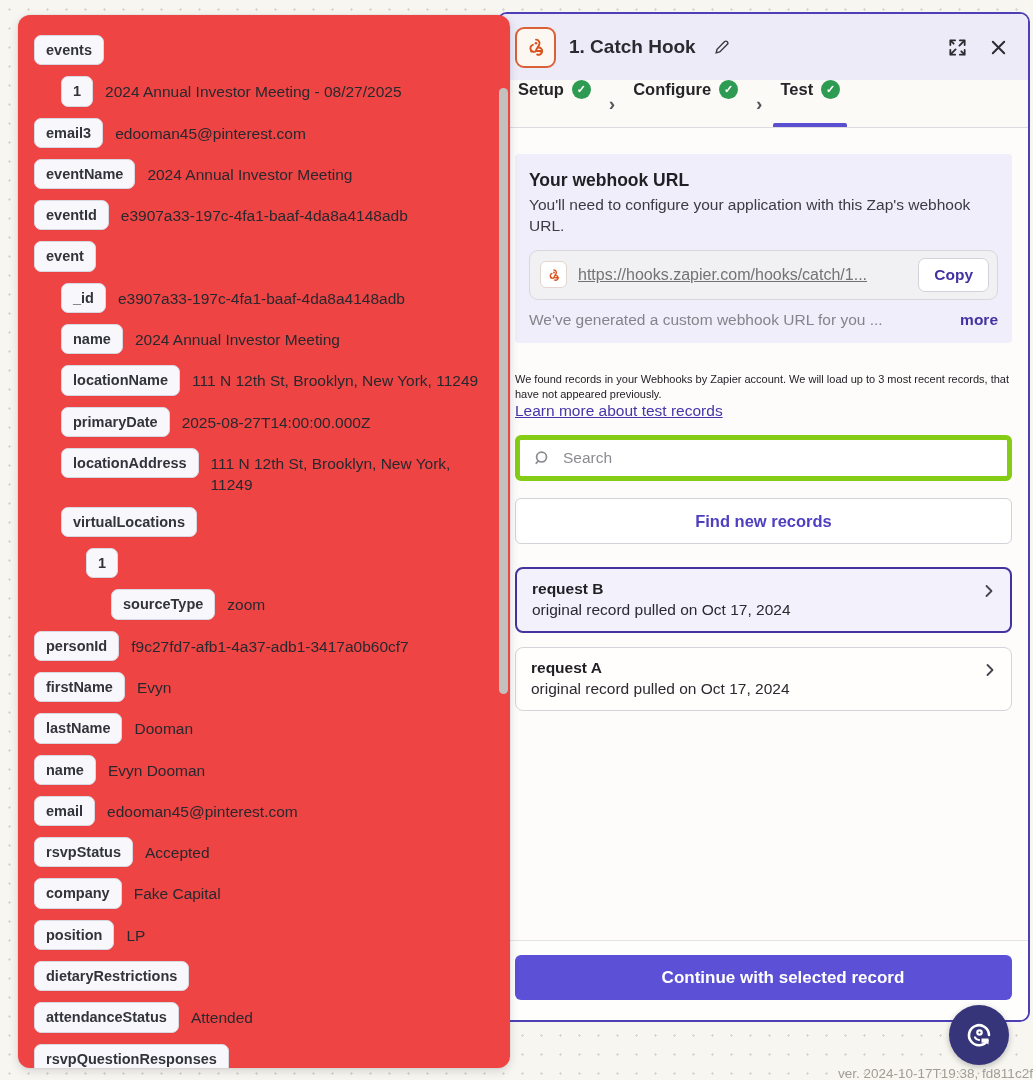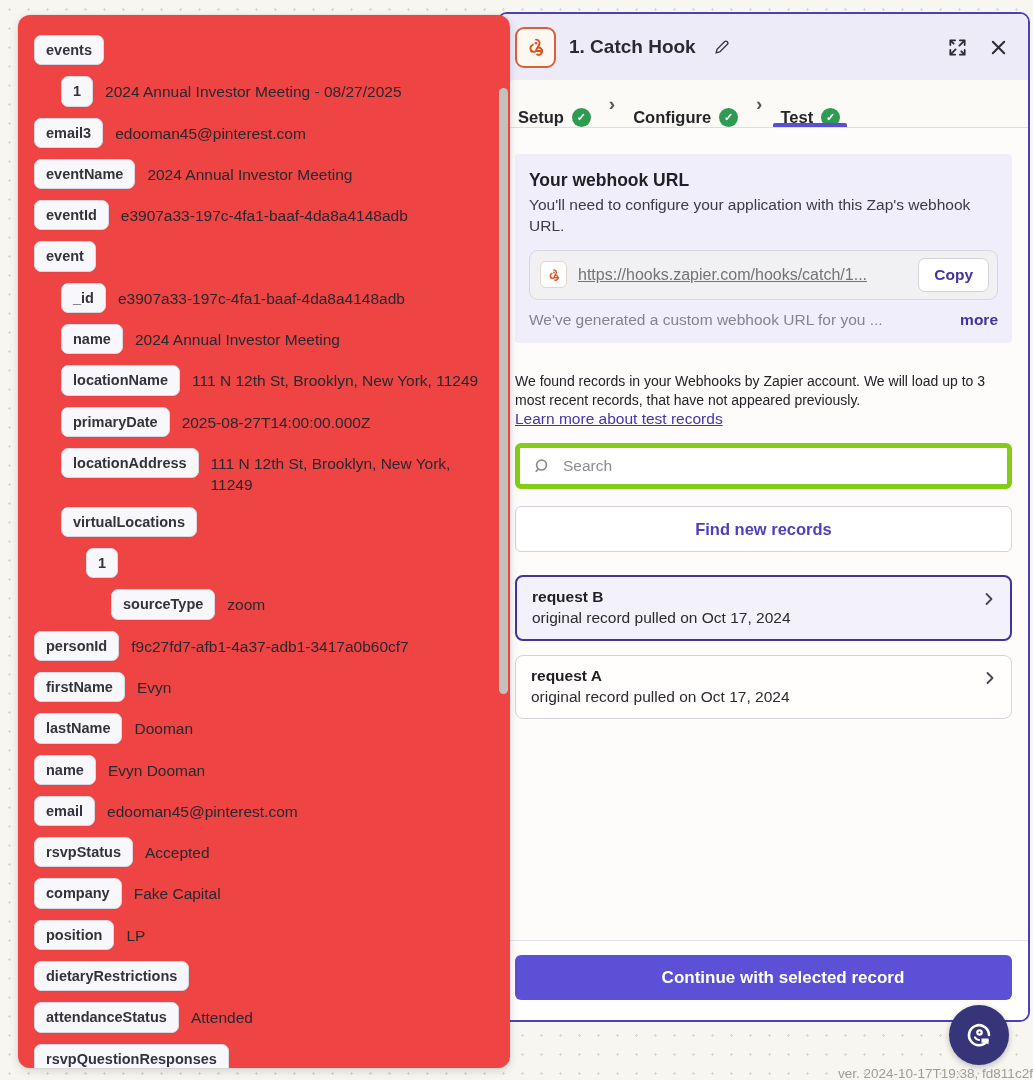--- a/index.html
+++ b/index.html
@@ -49,21 +49,21 @@
     border:2px solid #da6038; display:flex; align-items:center; justify-content:center;
   }
   .panel-title{ font-size:19px; font-weight:700; color:#2a2a30; }
   .icon-btn{ background:none; border:none; cursor:pointer; display:flex; align-items:center; padding:4px; }
   .header-spacer{ flex:1; }
 
   .tabbar{
     flex:0 0 48px; background:#fbfaf7; border-bottom:1px solid #dddde1;
     display:flex; align-items:stretch; padding:0 16px; gap:15px;
   }
-  .tab{ display:flex; align-items:flex-end; gap:8px; position:relative; padding:0 3px; cursor:pointer; }
+  .tab{ display:flex; align-items:flex-start; gap:8px; position:relative; padding:0 3px; cursor:pointer; }
   .tab-label{ font-size:16.5px; font-weight:700; color:#252529; }
   .tab-check{
     width:19px; height:19px; border-radius:50%; background:#2e9b52; color:#fff;
     font-size:11px; font-weight:700; display:flex; align-items:center; justify-content:center;
   }
   .tab.active::after{
     content:""; position:absolute; left:-4px; right:-4px; bottom:0; height:4px;
     background:#5a4fd0; border-radius:2px 2px 0 0;
   }
   .tab-sep{ display:flex; align-items:center; font-size:19px; color:#55555c; font-weight:600; }
@@ -83,21 +83,21 @@
   }
   .url-text{ flex:1; font-size:16px; color:#737373; white-space:nowrap; overflow:hidden;text-decoration:underline; }
   .copy-btn{
     background:#fff; border:1px solid #d2d2da; border-radius:7px; padding:7px 15px;
     font-family:inherit; font-size:15.5px; font-weight:700; color:#4233a0; cursor:pointer;
   }
   .note-row{ margin-top:11px; display:flex; align-items:baseline; gap:10px; }
   .note-text{ flex:1; font-size:15.5px; color:#84848c; white-space:nowrap; overflow:hidden; }
   .more-link{ font-size:15.5px; font-weight:700; color:#4233a0; text-decoration:none; cursor:pointer; }
 
-  .records-intro{ margin-top:29px; font-size:14px; color:#222228; line-height:1.38; }
+  .records-intro{ margin-top:29px; font-size:11px; color:#222228; line-height:1.38; }
   .learn-link{ display:inline-block; font-size:15.5px; color:#4535a8; text-decoration:underline; cursor:pointer; }
 
   .search-box{
     margin-top:15px; height:46px; background:#fff; border:5px solid #84cc16; border-radius:6px;
     display:flex; align-items:center; gap:11px; padding:0 13px;
   }
   .search-input{
     flex:1; border:none; outline:none; background:transparent;
     font-family:inherit; font-size:15.5px; color:#33333a;
   }

